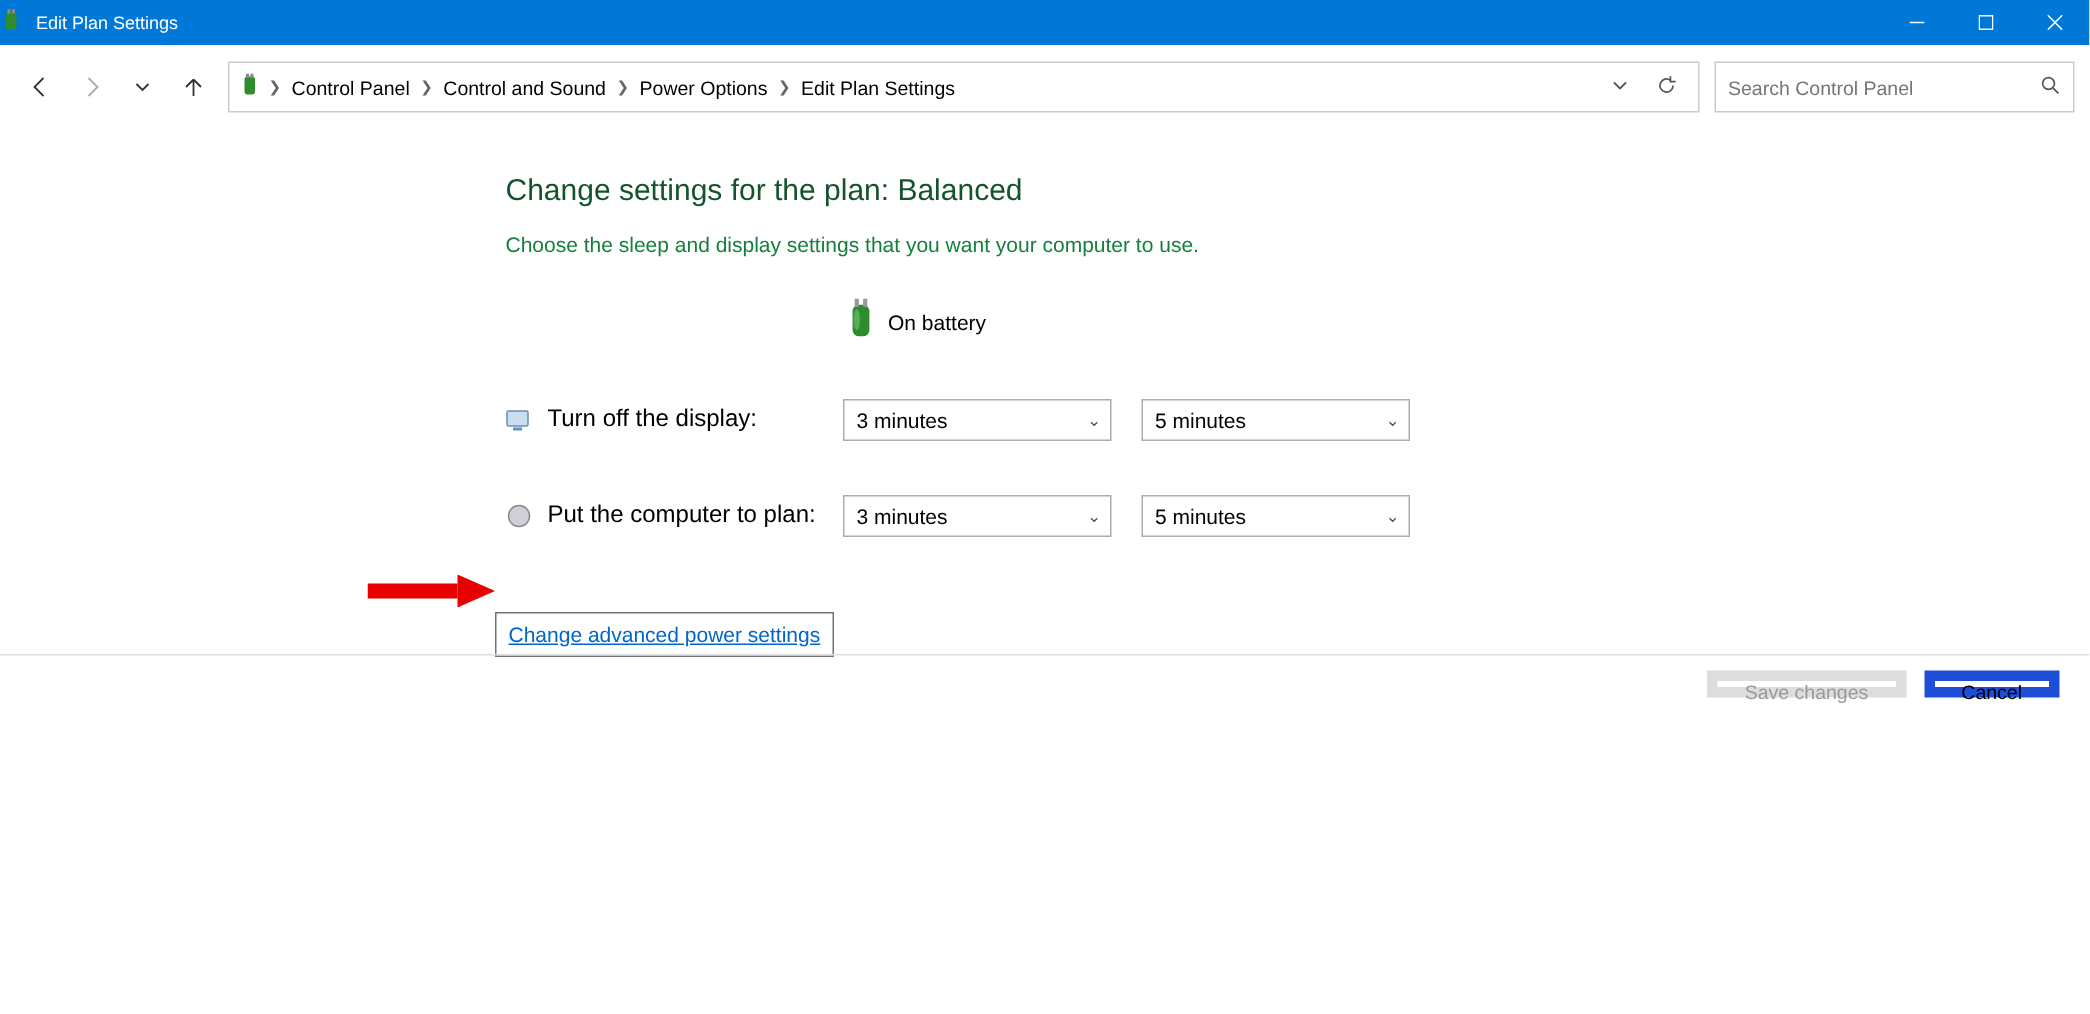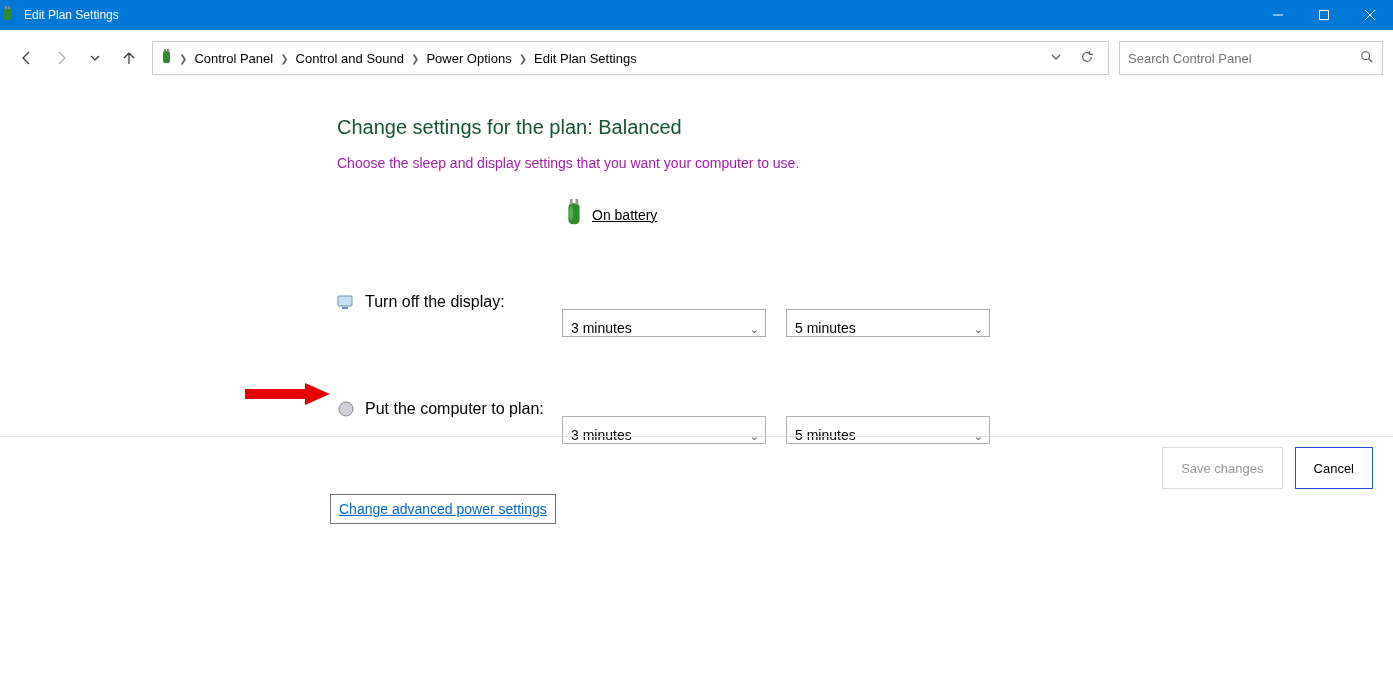--- a/index.html
+++ b/index.html
@@ -13,47 +13,47 @@
 
 
 .navbar { height: 56px; display: flex; align-items: center; padding: 0 10px; }
 .nav-arrow { width: 34px; height: 34px; display: flex; align-items: center; justify-content: center; color: #555; cursor: pointer; }
 .nav-arrow.disabled { color: #aaa; }
 .addressbar { flex: 1; height: 34px; border: 1px solid #ccc; margin-left: 6px; display: flex; align-items: center; padding: 0 6px; gap: 2px; }
 .addressbar .crumb { padding: 0 3px; cursor: pointer; font-size: 13px; white-space: nowrap; }
 .addressbar .crumb-sep { color: #666; font-size: 10px; padding: 0 2px; }
 .addressbar .addr-spacer { flex: 1; }
 .addressbar .addr-icon { padding: 0 8px; color: #555; cursor: pointer; }
-.searchbox { width: 264px; height: 34px; border: 1px solid #ccc; margin-left: 10px; display: flex; align-items: center; padding: 0 8px; }
+.searchbox { width: 240px; height: 34px; border: 1px solid #ccc; margin-left: 10px; display: flex; align-items: center; padding: 0 8px; }
 .searchbox input { border: none; outline: none; flex: 1; font-size: 13px; color: #555; }
 .searchbox .search-icon { color: #555; cursor: pointer; }
 
 
 .content { padding: 30px 0 0 337px; }
 .heading { color: #14532d; font-size: 20px; font-weight: 400; margin-bottom: 16px; }
-.subtext { font-size: 14px; color: #a21caf; margin-bottom: 28px; }
-
-.cols-header { display: flex; text-decoration: underline; }
+.subtext { font-size: 14px; color: #15803d; margin-bottom: 28px; }
+
+.cols-header { display: flex; }
 .cols-header .label-col { width: 225px; }
 .cols-header .val-col { width: 200px; display: flex; align-items: center; gap: 6px; font-size: 14px; }
 
 .setting-row { display: flex; align-items: center; margin-top: 36px; }
 .setting-row .icon-col { width: 28px; display: flex; align-items: center; }
 .setting-row .label-col { width: 197px; font-size: 16px; }
-.setting-row .select { width: 204px; height: 28px; border: 1px solid #adadad; display: flex; align-items: flex-end; padding: 0 8px; font-size: 14px; cursor: pointer; position: relative; margin-right: 20px; margin-top: 43px; }
+.setting-row .select { width: 179px; height: 28px; border: 1px solid #adadad; display: flex; align-items: center; padding: 0 8px; font-size: 14px; cursor: pointer; position: relative; margin-right: 20px; }
 .setting-row .select .chev { position: absolute; right: 6px; color: #555; font-size: 11px; }
 
 .link-area { margin-top: 50px; margin-left: -7px; }
 .highlight-box { border: 1px solid #737373; padding: 6px 8px; display: inline-block; }
 .highlight-box a { color: #0066cc; text-decoration: underline; font-size: 14px; }
 
 .arrow-annotation { position: absolute; left: 245px; top: 383px; }
 
 .footer-bar { position: absolute; left: 0; right: 0; top: 436px; border-top: 1px solid #ddd; padding: 10px 20px; display: flex; justify-content: flex-end; gap: 12px; }
-.footer-bar button { height: 42px; padding: 0 18px; border: 1px solid #1d4ed8; background: #fff; font-size: 13px; cursor: pointer; }
+.footer-bar button { height: 18px; padding: 0 18px; border: 7px solid #1d4ed8; background: #fff; font-size: 13px; cursor: pointer; }
 .footer-bar button.disabled { color: #999; border-color: #ddd; cursor: default; }
 
 .plan-icon-svg { width:16px; height:16px; }
 </style>
 </head>
 <body>
 
 <div class="titlebar">
   <span>
     <svg class="plan-icon-svg" viewBox="0 0 16 16">

